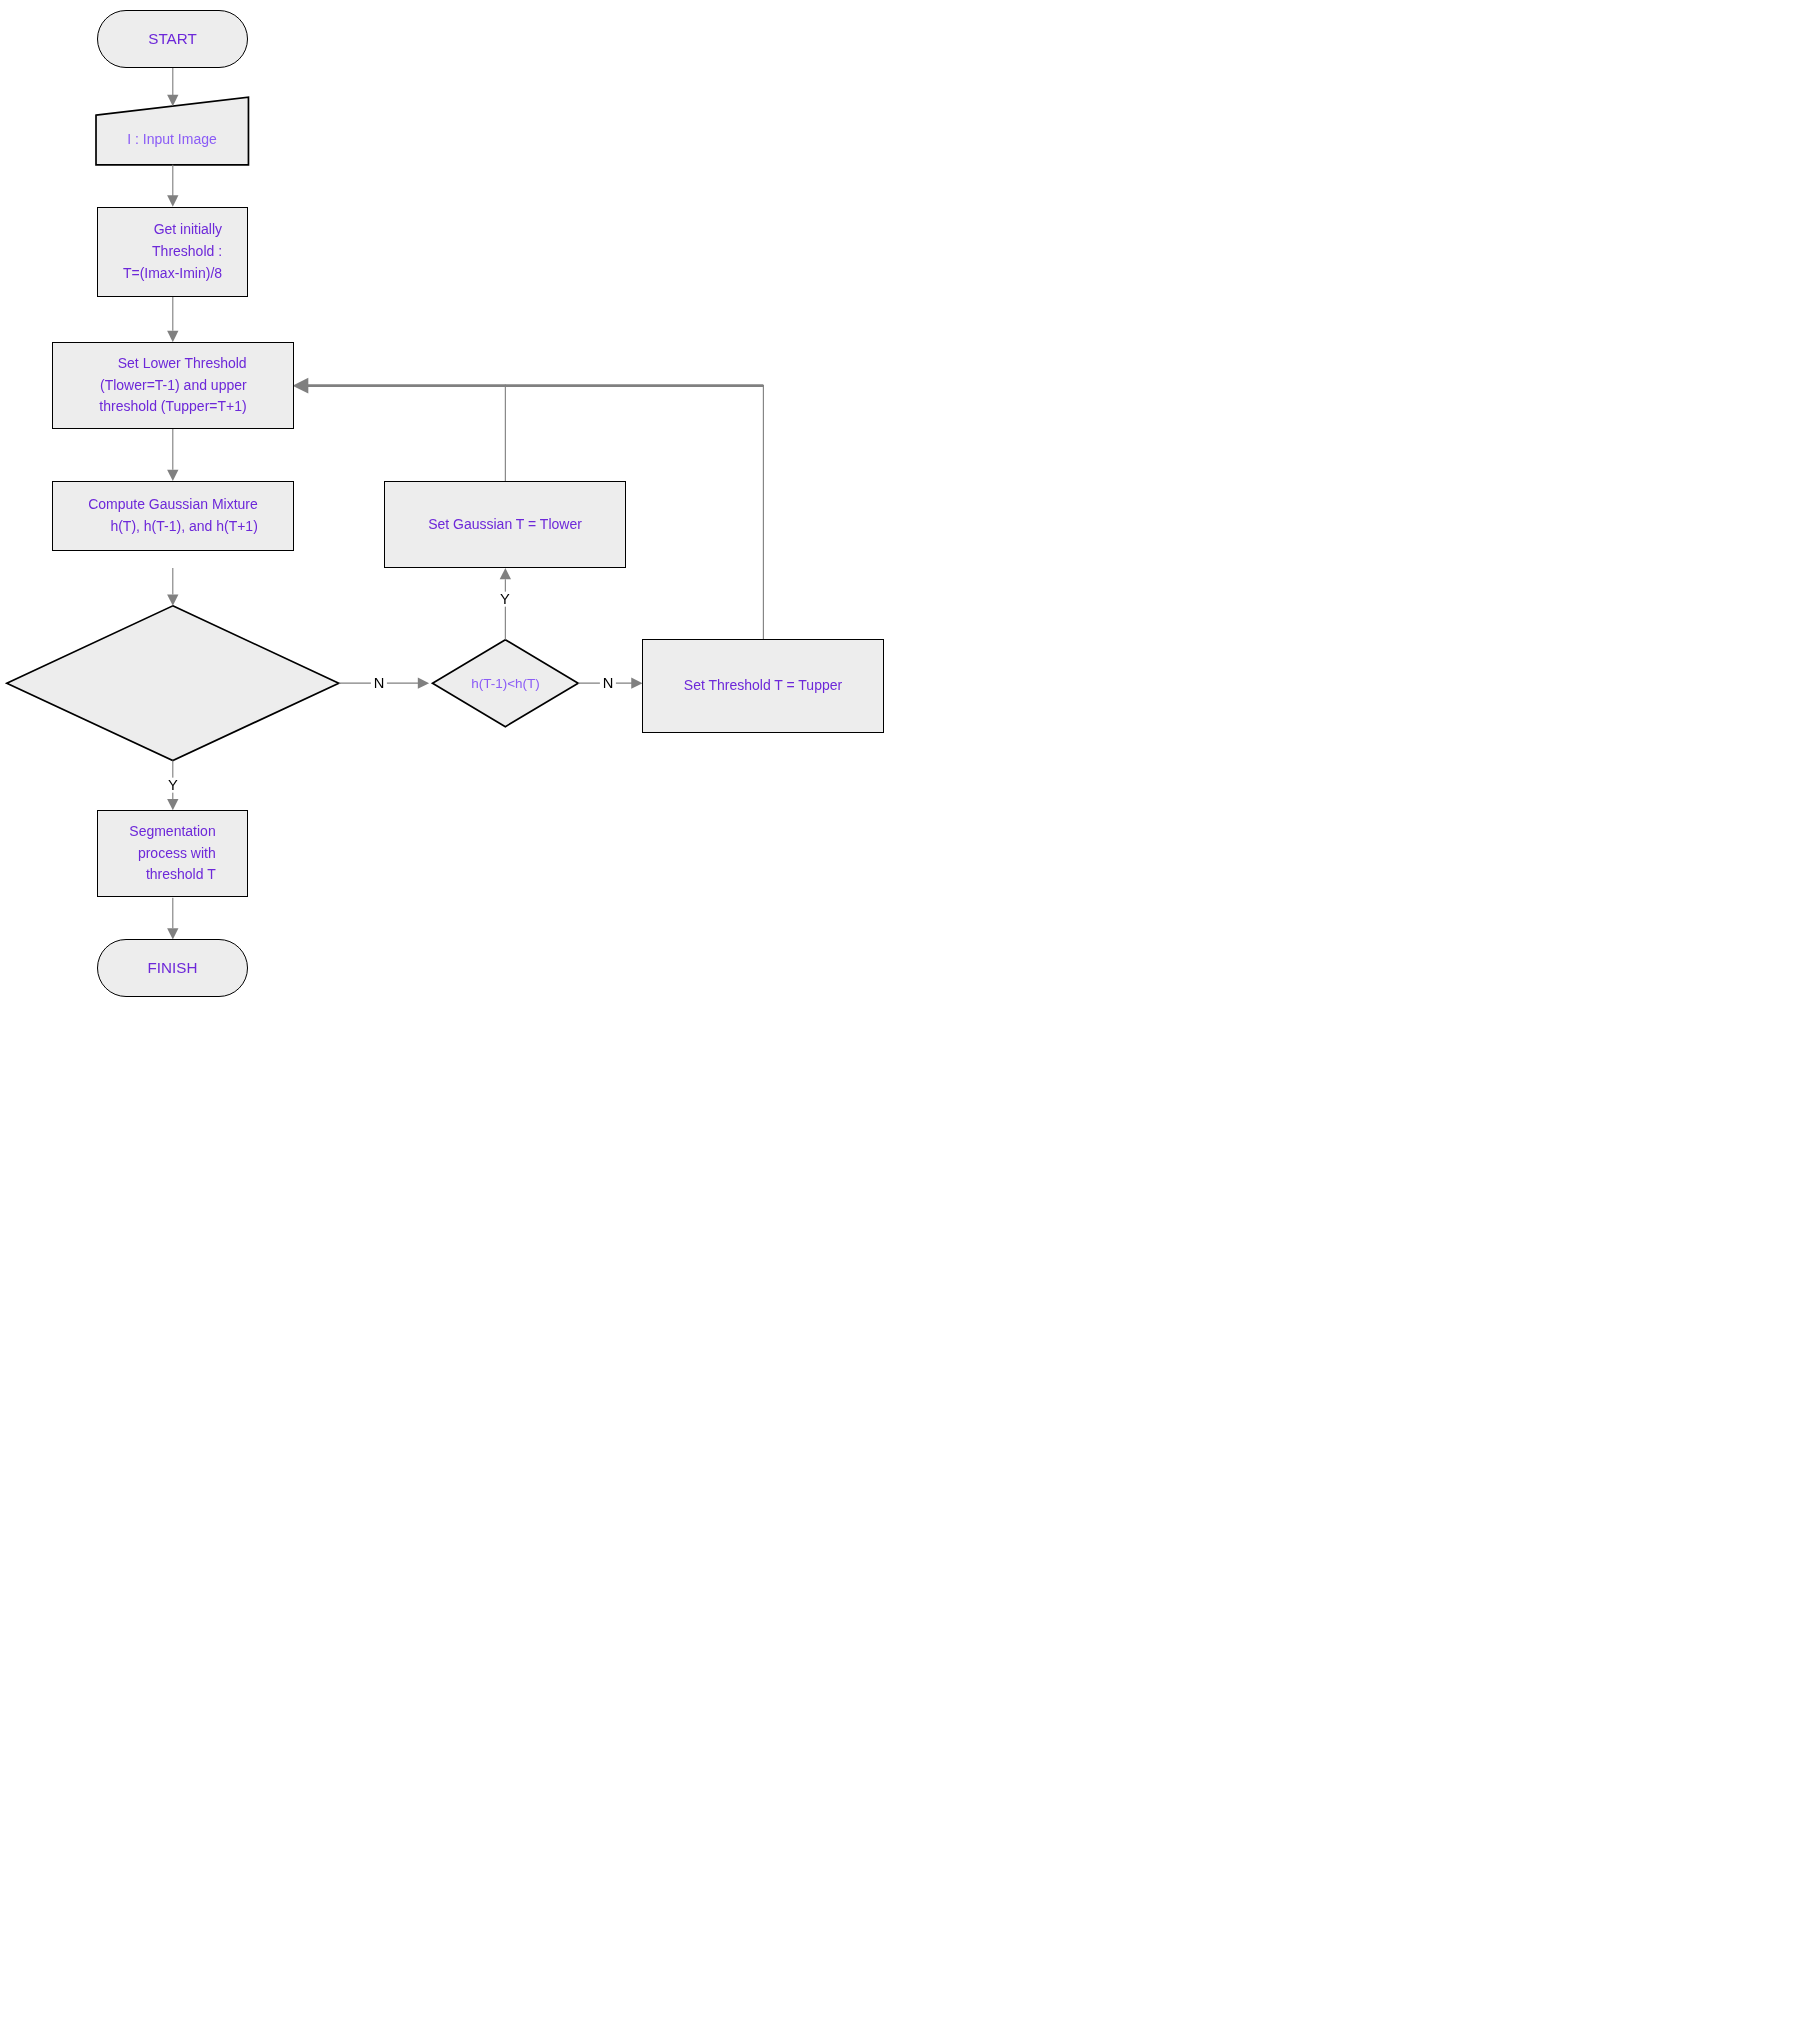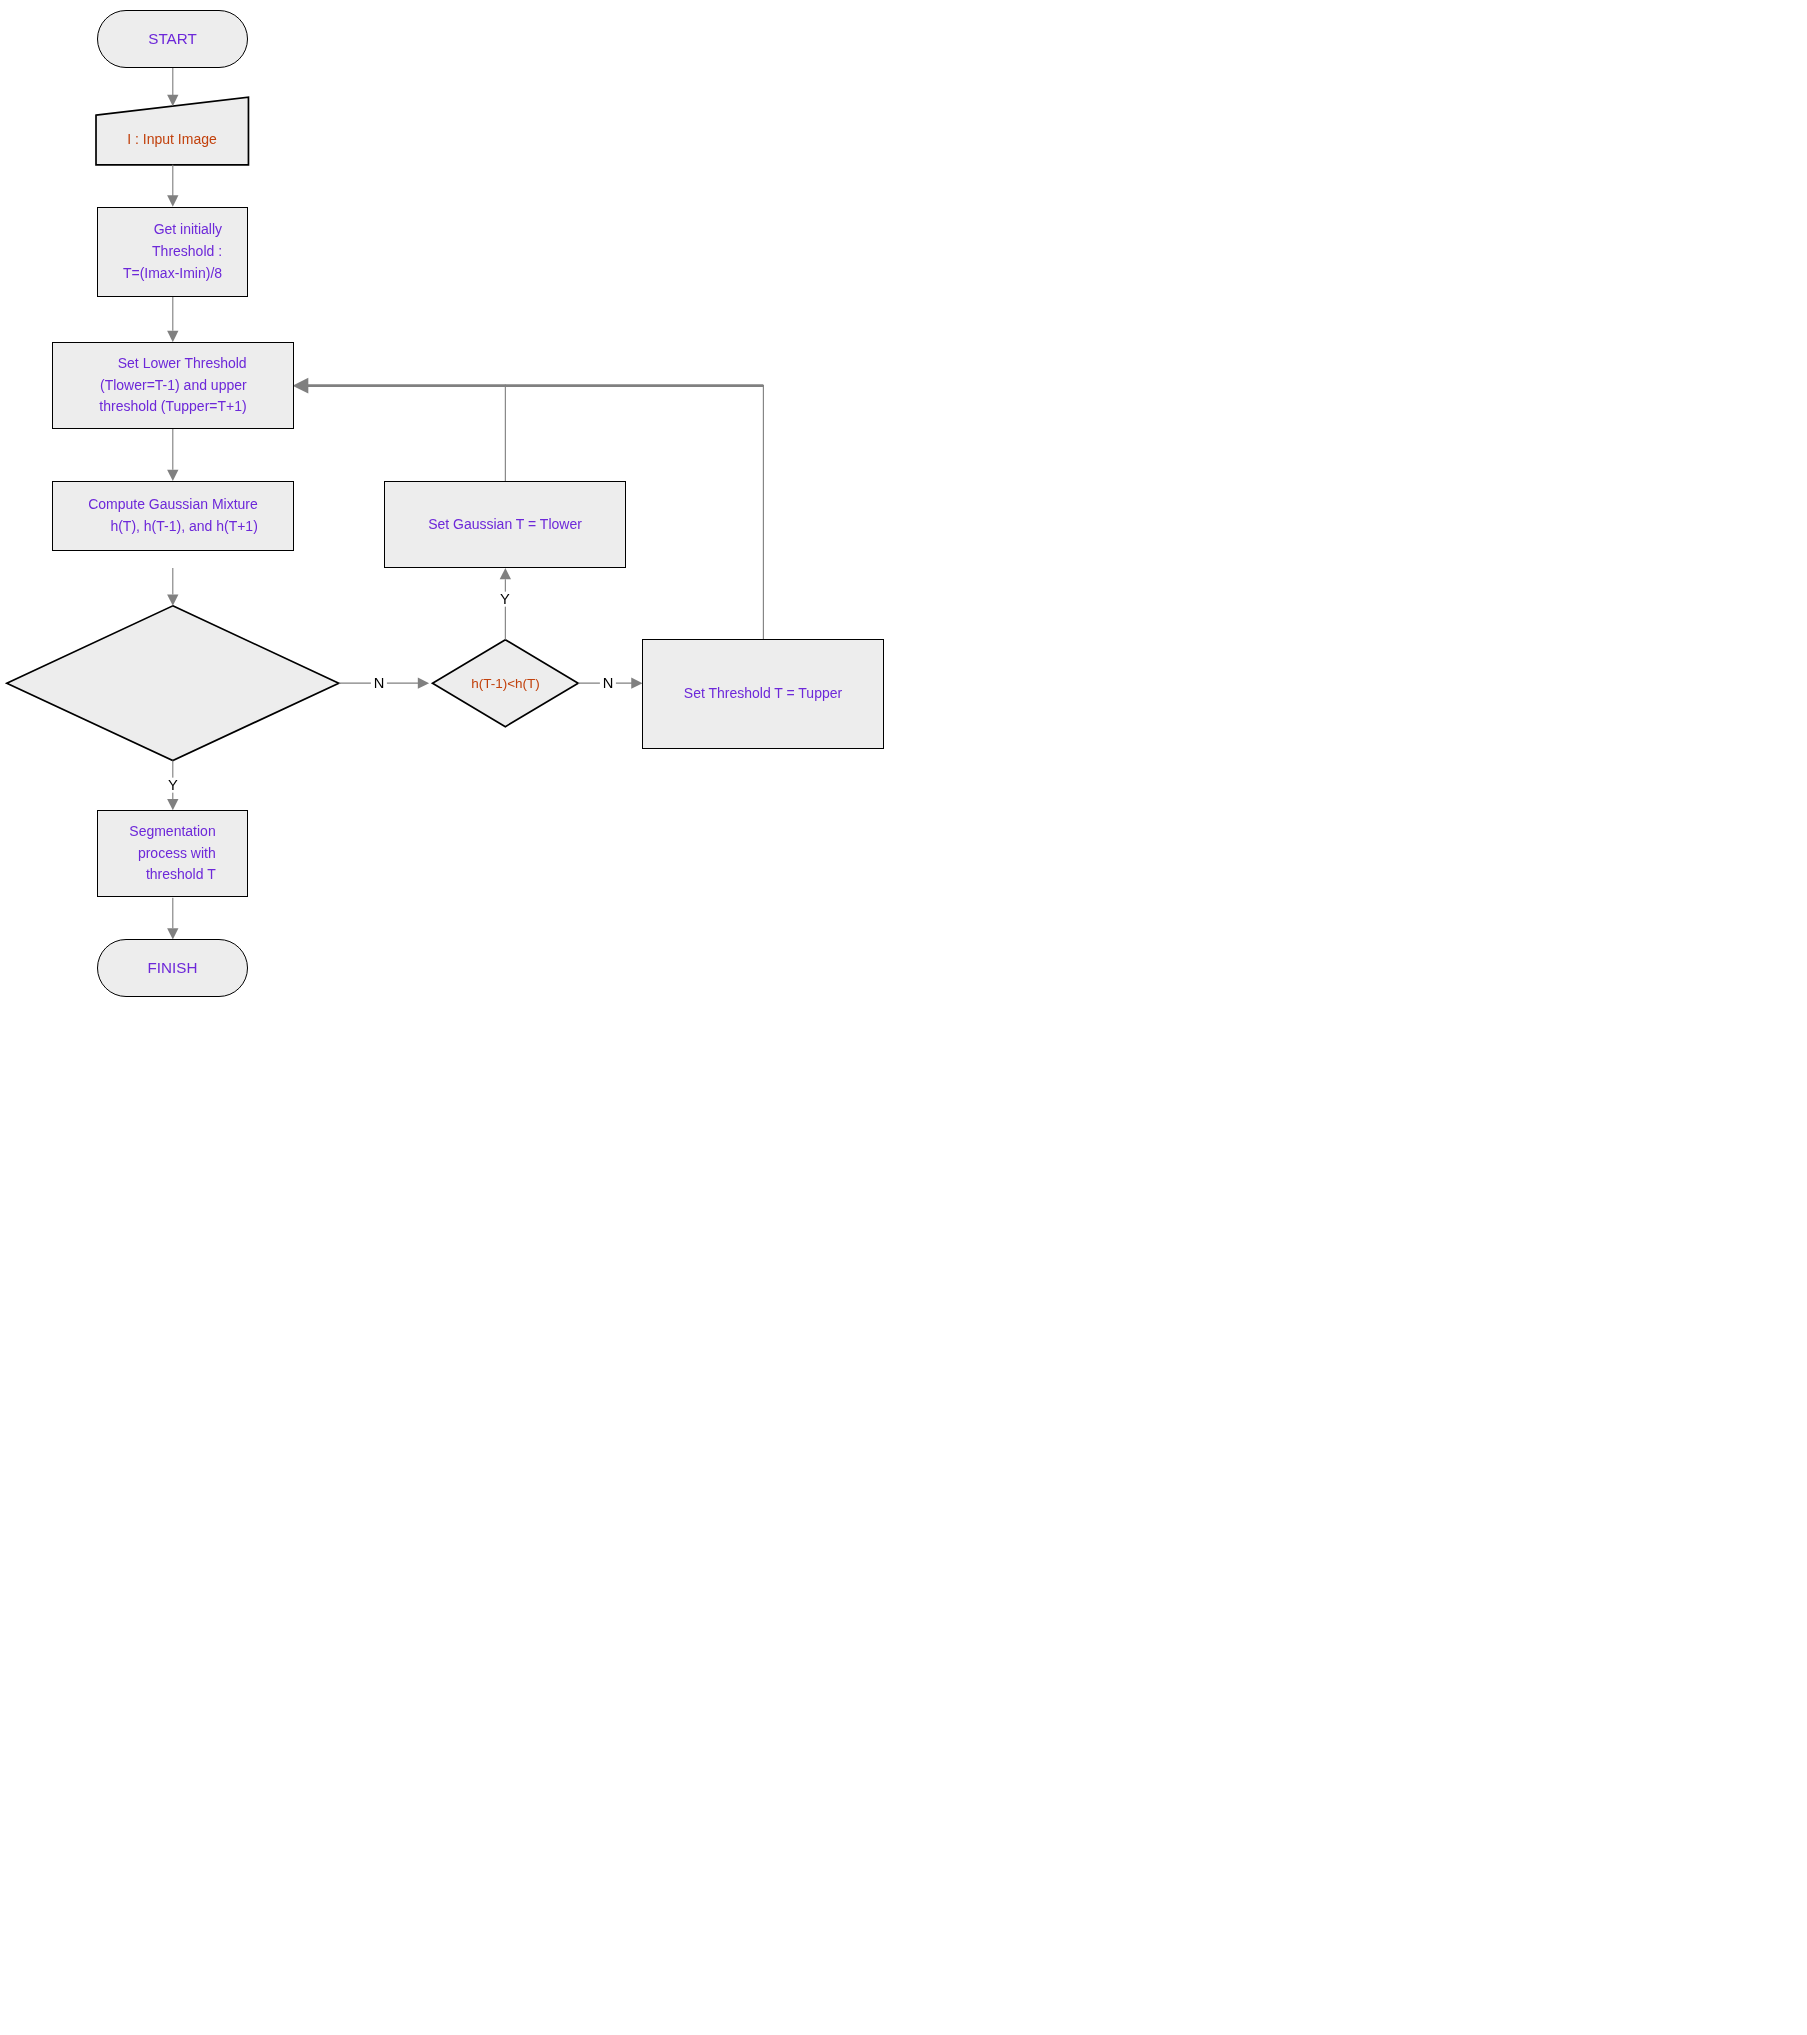--- a/index.html
+++ b/index.html
@@ -9,21 +9,21 @@
   .node{
     position:absolute;box-sizing:border-box;
     background:#ededed;border:1.7px solid #000000;
     display:flex;align-items:center;justify-content:center;
     text-align:right;white-space:pre-line;color:#6d28d9;
     font-size:14px;line-height:1.55;
   }
   .terminator{border-radius:29px;font-size:15.2px;}
   .overlay{
     position:absolute;display:flex;align-items:center;justify-content:center;
-    text-align:right;white-space:pre-line;color:#c2410c;pointer-events:none;
+    text-align:right;white-space:pre-line;color:#8b5cf6;pointer-events:none;
   }
   .edge-label{
     position:absolute;transform:translate(-50%,-50%);
     background:#ffffff;padding:0 2.8px;font-size:14.7px;color:#000000;line-height:1;
   }
   .shape{fill:#ededed;stroke:#000000;stroke-width:3;}
   .conn{stroke:#808080;stroke-width:2;fill:none;}
   .conn-thick{stroke:#808080;stroke-width:5;fill:none;}
   .head{fill:#808080;stroke:none;}
 </style>
@@ -114,21 +114,21 @@
 threshold (Tupper=T+1)</div>
 
   <div class="node" style="left:52px;top:481px;width:242px;height:70px;">Compute Gaussian Mixture
 h(T), h(T-1), and h(T+1)</div>
 
 
   <div class="overlay" style="left:444px;top:666px;width:123px;height:34px;font-size:13.5px;">h(T-1)&lt;h(T)</div>
 
   <div class="node" style="left:384px;top:481px;width:242px;height:87px;">Set Gaussian T = Tlower</div>
 
-  <div class="node" style="left:642px;top:639px;width:242px;height:110px;">Set Threshold T = Tupper</div>
+  <div class="node" style="left:642px;top:639px;width:242px;height:94px;">Set Threshold T = Tupper</div>
 
   <div class="node" style="left:97px;top:810px;width:151px;height:87px;">Segmentation
 process with
 threshold T</div>
 
   <div class="node terminator" style="left:97px;top:939px;width:151px;height:58px;">FINISH</div>
 
   <div class="edge-label" style="left:173px;top:785px;">Y</div>
 
   <div class="edge-label" style="left:379px;top:683px;">N</div>

